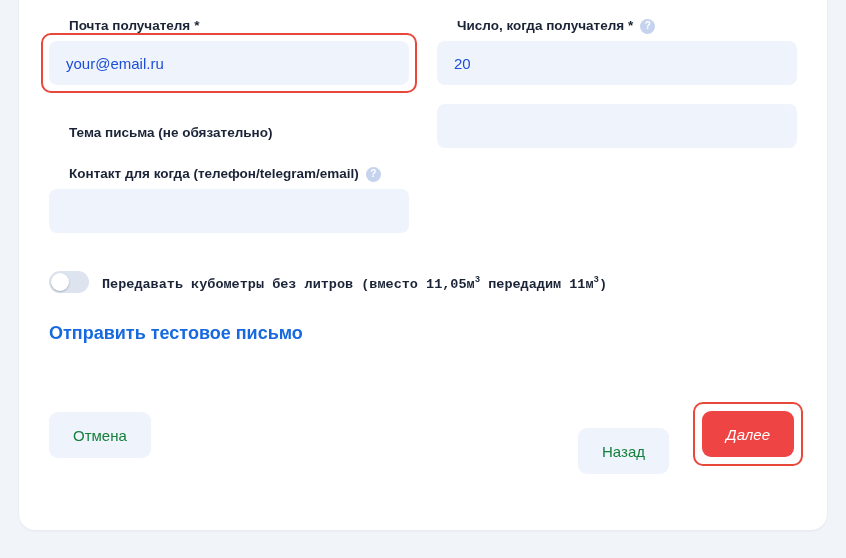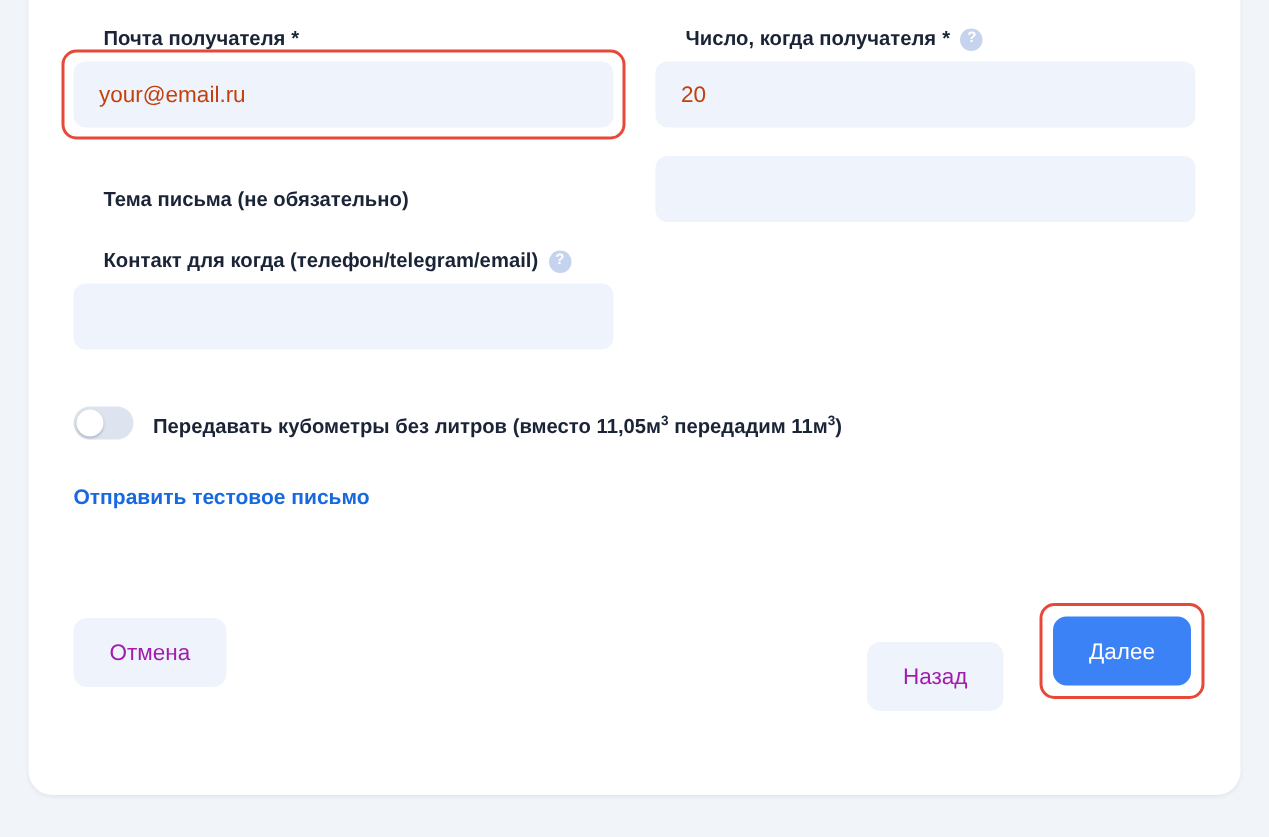--- a/index.html
+++ b/index.html
@@ -77,21 +77,21 @@
 
   .input {
     box-sizing: border-box;
     width: 100%;
     height: 44px;
     background: #eff3fb;
     border: none;
     border-radius: 8px;
     padding: 0 17px;
     font-size: 15px;
-    color: #c2410c;
+    color: #1d4ed8;
     font-family: "Liberation Sans", sans-serif;
     outline: none;
   }
 
   .input::placeholder {
     color: #9aa7bd;
   }
 
   .input-wrap {
     position: relative;
@@ -133,31 +133,32 @@
     background: #ffffff;
     box-shadow: 0 1px 2px rgba(16, 24, 40, 0.25);
   }
 
   .toggle-label {
     margin-left: 13px;
     font-size: 13.5px;
     font-weight: bold;
     color: #1b2437;
     line-height: 16px;
+    font-family: Liberation Mono, monospace;
   }
 
   .toggle-label sup {
     font-size: 9px;
     vertical-align: super;
   }
 
   .test-link {
     display: inline-block;
     margin-top: 30px;
-    font-size: 14px;
+    font-size: 18px;
     font-weight: bold;
     color: #1769e0;
     text-decoration: none;
     cursor: pointer;
   }
 
   .footer {
     position: absolute;
     left: 30px;
     top: 452px;
@@ -171,26 +172,27 @@
     border: none;
     border-radius: 9px;
     font-size: 15px;
     font-family: "Liberation Sans", sans-serif;
     cursor: pointer;
     padding: 0 24px;
   }
 
   .btn-secondary {
     background: #eff3fb;
-    color: #a21caf;
+    color: #15803d;
   }
 
   .btn-primary {
-    background: #3b82f6;
+    background: #ef4444;
     color: #ffffff;
+    font-style: italic;
   }
 
   .btn-cancel {
     position: absolute;
     left: 0;
     top: 0;
   }
 
   .btn-back {
     position: absolute;

